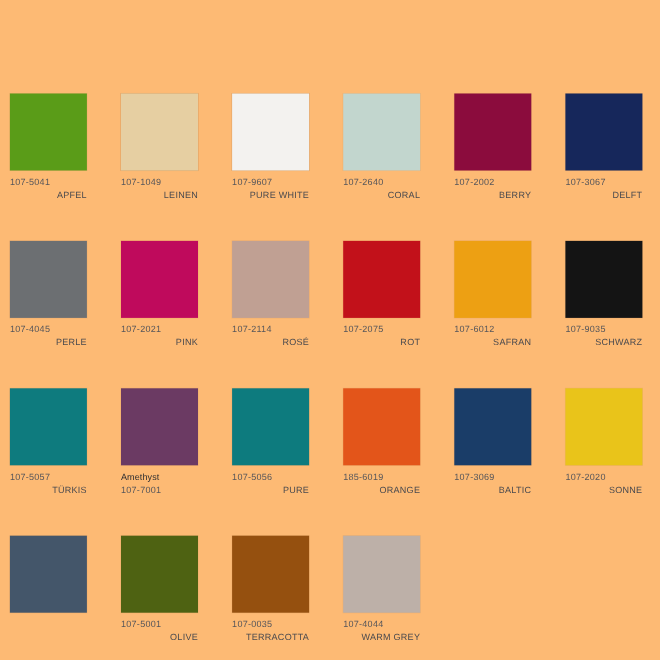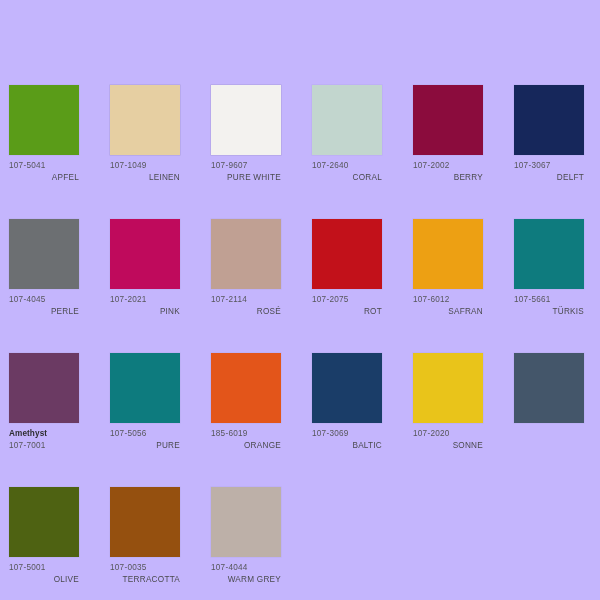--- a/index.html
+++ b/index.html
@@ -11,21 +11,21 @@
     height: 600px;
     background: #ffffff;
     font-family: "Liberation Sans", sans-serif;
     overflow: hidden;
   }
 
   #swatch-sheet {
     position: relative;
     width: 600px;
     height: 600px;
-    background: #c4b5fd;
+    background: #fdba74;
     box-sizing: border-box;
   }
 
   #swatch-grid {
     position: absolute;
     left: 9px;
     top: 85px;
     width: 582px;
     display: grid;
     grid-template-columns: repeat(6, 70px);
@@ -58,21 +58,21 @@
   .swatch-line {
     font-size: 8.2px;
     line-height: 11.5px;
     color: #56565a;
     letter-spacing: 0.25px;
     font-family: "Liberation Sans", sans-serif;
     white-space: nowrap;
   }
 
   .swatch-line.bold {
-    font-weight: bold;
+    font-weight: normal;
     color: #2e2e31;
     letter-spacing: 0.1px;
   }
 
   .swatch-line.name {
     color: #4a4a4e;
     text-align: right;
   }
 </style>
 </head>
@@ -151,23 +151,30 @@
         </div>
       </div>
       <div class="swatch-cell">
         <span class="swatch-chip" title="SAFRAN" style="background: rgb(237, 160, 19);"></span>
         <div class="swatch-labels">
           <div class="swatch-line">107-6012</div>
           <div class="swatch-line name">SAFRAN</div>
         </div>
       </div>
       <div class="swatch-cell">
+        <span class="swatch-chip" title="SCHWARZ" style="background: rgb(20, 20, 20);"></span>
+        <div class="swatch-labels">
+          <div class="swatch-line">107-9035</div>
+          <div class="swatch-line name">SCHWARZ</div>
+        </div>
+      </div>
+      <div class="swatch-cell">
         <span class="swatch-chip" title="TÜRKIS" style="background: rgb(14, 123, 126);"></span>
         <div class="swatch-labels">
-          <div class="swatch-line">107-5661</div>
+          <div class="swatch-line">107-5057</div>
           <div class="swatch-line name">TÜRKIS</div>
         </div>
       </div>
       <div class="swatch-cell">
         <span class="swatch-chip" title="Amethyst" style="background: rgb(107, 58, 99);"></span>
         <div class="swatch-labels">
           <div class="swatch-line bold">Amethyst</div>
           <div class="swatch-line">107-7001</div>
         </div>
       </div>

